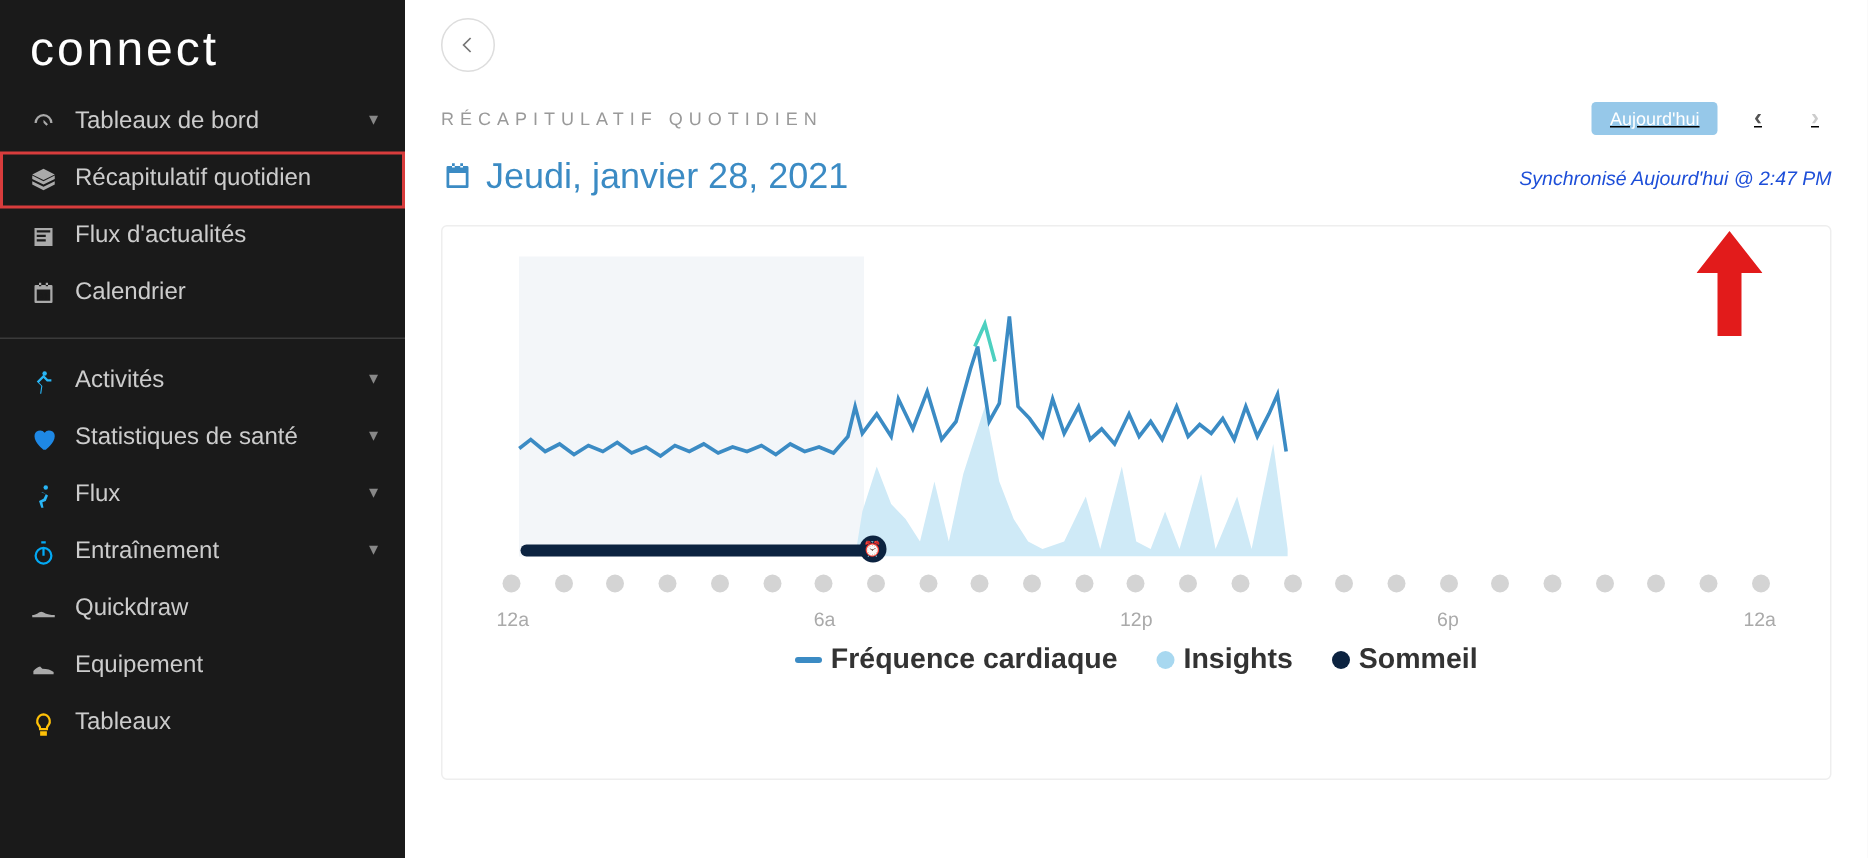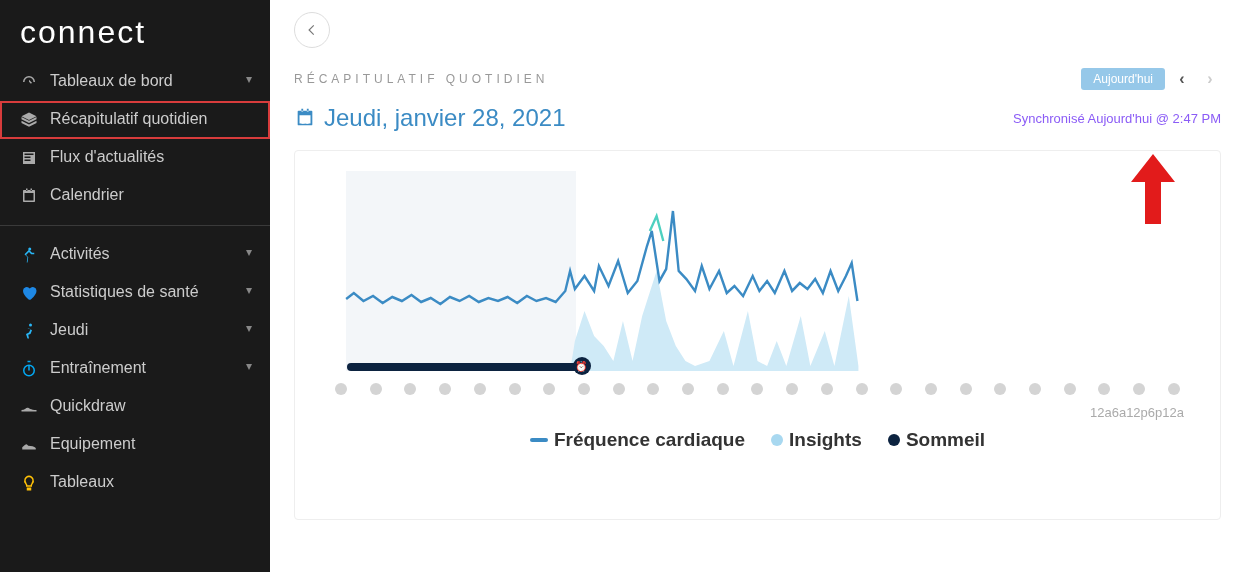--- a/index.html
+++ b/index.html
@@ -24,39 +24,39 @@
 .icon.heart svg { fill: #1e88e5; }
 .icon.golf svg { fill: #29b6f6; }
 .icon.timer svg { fill: #03a9f4; stroke:#03a9f4;}
 .icon.bulb svg { fill: none; stroke: #ffc107; stroke-width: 2; }
 
 
 .main { flex: 1; background: #fff; padding: 12px 24px 0 24px; position: relative; overflow: hidden; }
 .back-btn { width: 36px; height: 36px; border: 1px solid #ddd; border-radius: 50%; display: flex; align-items: center; justify-content: center; cursor: pointer; color: #777; font-size: 18px; margin-bottom: 20px; }
 .header-row { display: flex; align-items: center; justify-content: space-between; }
 .breadcrumb { font-size: 12px; letter-spacing: 4px; color: #999; text-transform: uppercase; }
-.date-nav { display: flex; gap: 6px; }
+.date-nav { display: flex; gap: 16px; text-decoration: underline; }
 .today-btn { background: #96c8e9; color: #fff; border: none; padding: 4px 12px; border-radius: 3px; font-size: 12px; cursor: pointer; }
 .nav-chev { width: 22px; height: 22px; display: flex; align-items: center; justify-content: center; color: #555; cursor: pointer; font-size: 16px; font-weight: bold; }
 .nav-chev.disabled { color: #ccc; }
 .date-row { display: flex; align-items: center; justify-content: space-between; margin-top: 14px; }
 .date-title { display: flex; align-items: center; gap: 8px; color: #3b8bc4; font-size: 24px; font-weight: 400; }
-.sync-text { color: #8b5cf6; font-size: 13px; }
+.sync-text { color: #1d4ed8; font-size: 13px; font-style: italic; }
 .red-arrow { position: absolute; right: 70px; top: 154px; z-index: 20; }
 
 
 .card { border: 1px solid #eee; border-radius: 4px; margin-top: 18px; padding: 20px 30px 14px; background: #fff; height: 370px; position: relative; }
 .chart-area { position: relative; width: 100%; height: 260px; }
 .sleep-bg { position: absolute; left: 21px; top: 0; width: 230px; height: 200px; background: #f3f6f9; }
 .hr-line { position: absolute; left: 0; top: 0; width: 100%; height: 200px; }
 .sleep-bar { position: absolute; left: 22px; top: 192px; width: 234px; height: 8px; background: #0c2340; border-radius: 4px; }
 .clock-badge { position: absolute; left: 248px; top: 186px; width: 18px; height: 18px; background: #0c2340; border-radius: 50%; display: flex; align-items: center; justify-content: center; color: #fff; font-size: 10px; }
 .dots-row { position: absolute; left: 0; top: 212px; width: 100%; display: flex; justify-content: space-between; padding: 0 10px; }
 .dot { width: 12px; height: 12px; background: #d4d4d4; border-radius: 50%; }
-.xlabels { position: absolute; left: 0; top: 234px; width: 100%; display: flex; justify-content: flex-end; padding: 0 6px; color: #aaa; font-size: 13px; }
+.xlabels { position: absolute; left: 0; top: 234px; width: 100%; display: flex; justify-content: space-between; padding: 0 6px; color: #aaa; font-size: 13px; }
 .legend { display: flex; justify-content: center; gap: 26px; font-size: 19px; color: #333; margin-top: -2px; font-weight: bold; }
 .legend-item { display: flex; align-items: center; gap: 6px; }
 .leg-swatch { width: 18px; height: 4px; border-radius: 2px; }
 .leg-hr { background: #3b8bc4; }
 .leg-mv { width: 12px; height: 12px; border-radius: 50%; background: #a8d8f0; }
 .leg-sl { width: 12px; height: 12px; border-radius: 50%; background: #0c2340; }
 </style>
 </head>
 <body>
 
@@ -122,21 +122,21 @@
         <span>Statistiques de santé</span>
         <span class="chev">▾</span>
       </div>
       <div class="nav-item">
         <span class="icon golf">
             <svg viewBox="0 0 24 24">
               <circle cx="14" cy="4" r="2"></circle>
               <path d="M10 8l4 2-2 4-4 2 2 6h2l-1-5 3-1 2-5-5-3h-1z"></path>
             </svg>
           </span>
-        <span>Jeudi</span>
+        <span>Flux</span>
         <span class="chev">▾</span>
       </div>
       <div class="nav-item">
         <span class="icon timer">
             <svg viewBox="0 0 24 24">
               <circle cx="12" cy="14" r="7" fill="none" stroke-width="2"></circle>
               <path d="M12 8v6M10 2h4" stroke-width="2"></path>
             </svg>
           </span>
         <span>Entraînement</span>

